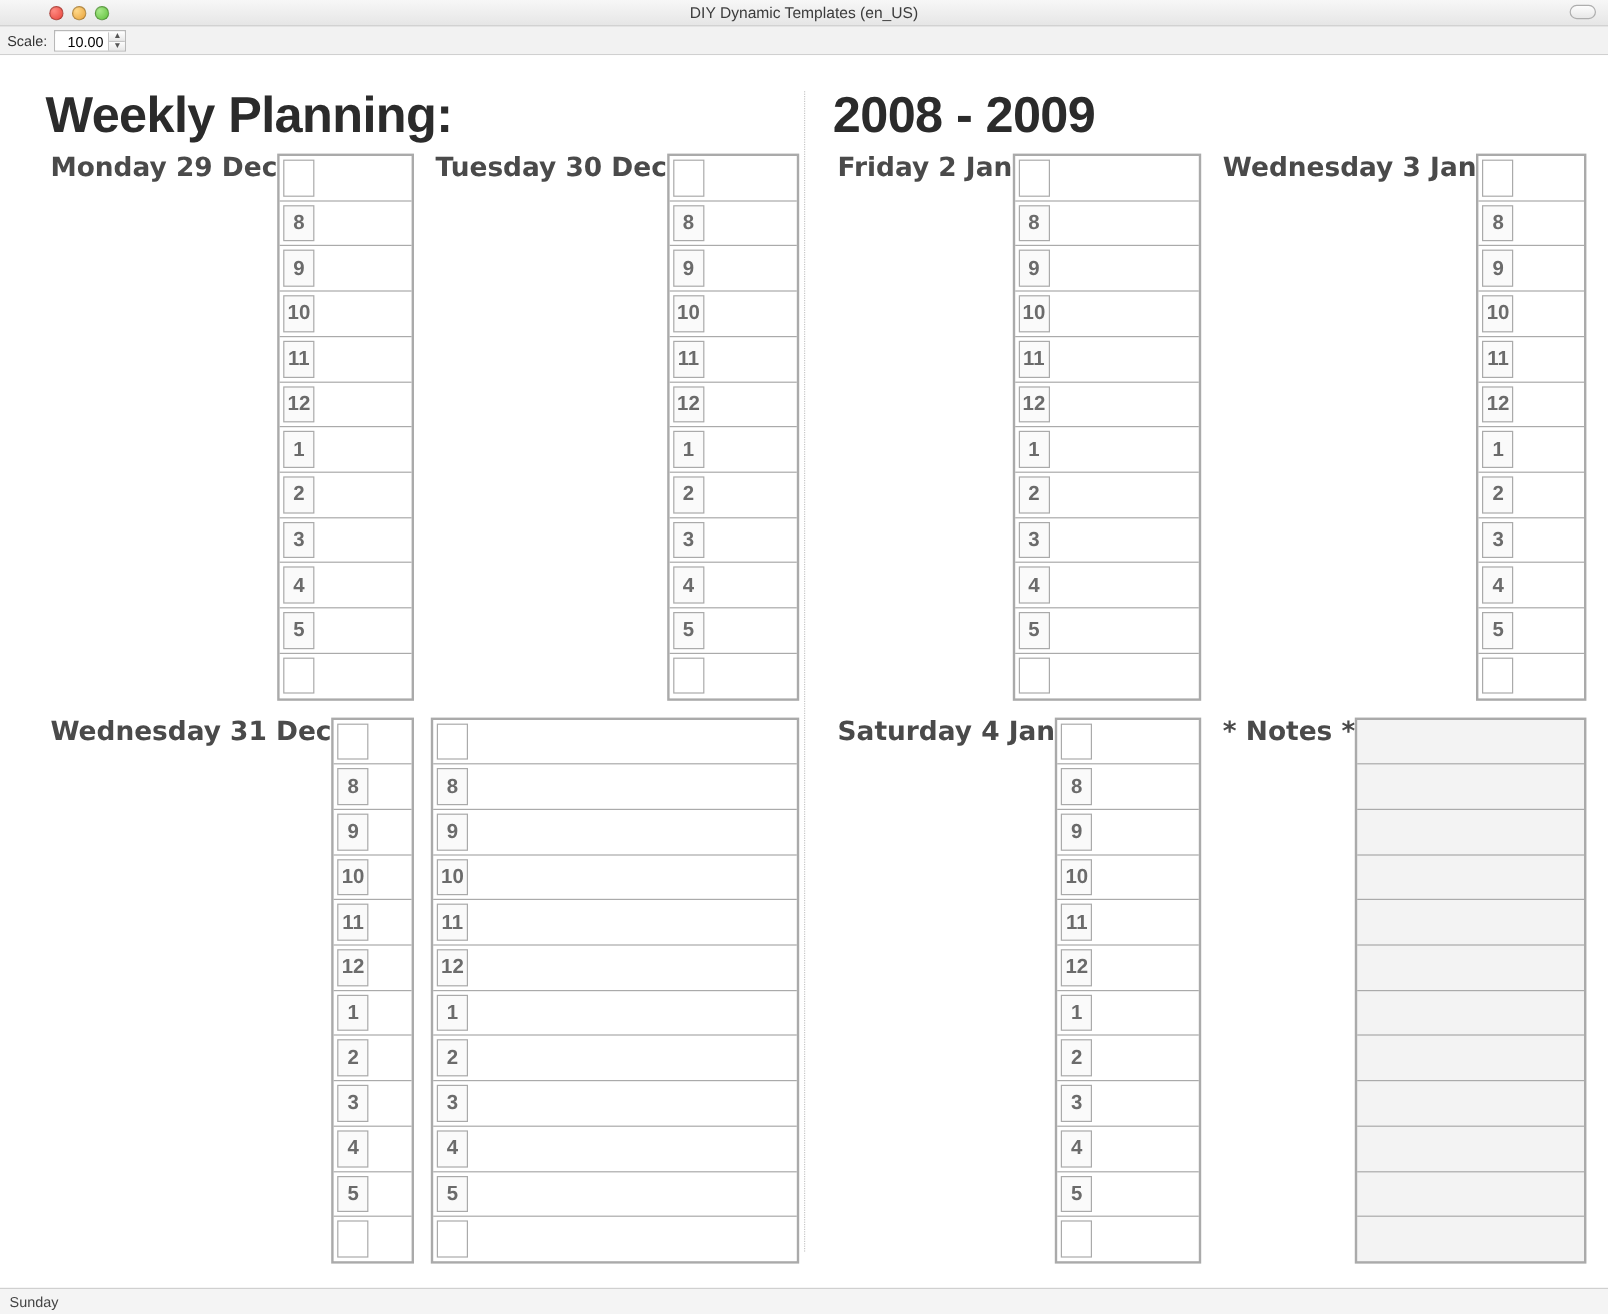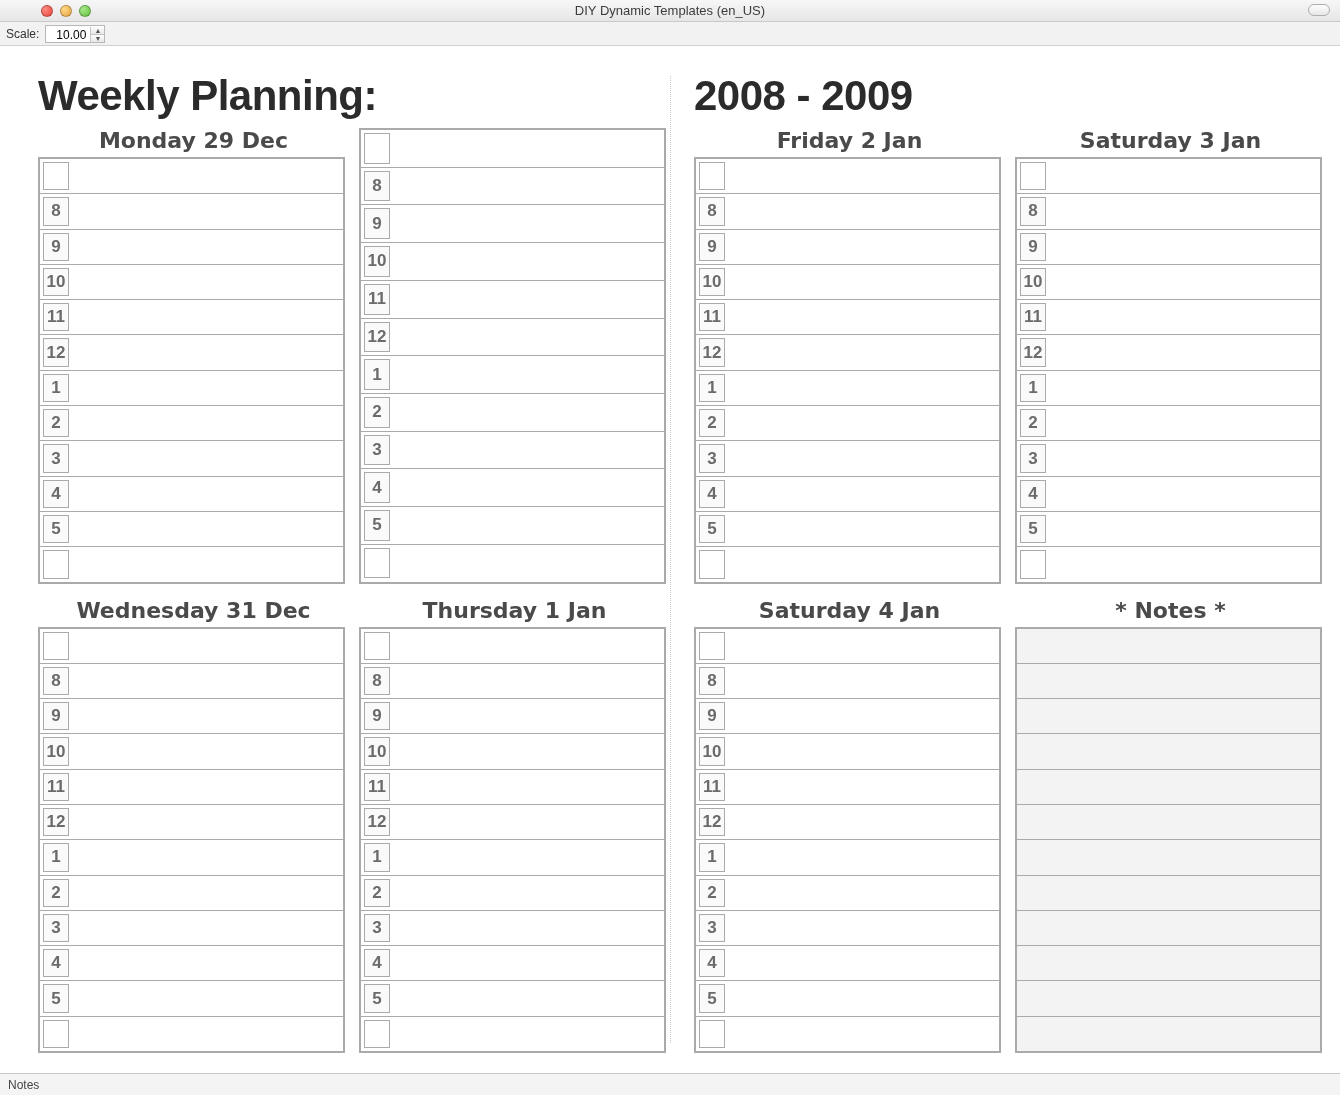--- a/index.html
+++ b/index.html
@@ -124,21 +124,21 @@
   .page-title.right { }
 
   .grid {
     display: grid;
     grid-template-columns: 1fr 1fr;
     grid-template-rows: 1fr 1fr;
     gap: 14px 14px;
     flex: 1;
   }
 
-  .day-col { display:flex; flex-direction:column; min-height:0;text-align:center; }
+  .day-col { display:flex; flex-direction:row; min-height:0;text-align:center; }
   .day-label {
     font-family: "Trebuchet MS","DejaVu Sans",Arial,sans-serif;
     font-size: 22px;
     font-weight: 600;
     color: #4a4a4a;
     padding: 0 0 4px 4px;
   }
   .day-box {
     flex:1;
     border: 2px solid #aaa;
@@ -282,20 +282,21 @@
                 <div class="hour">5</div>
                 <div class="slot"></div>
               </div>
               <div class="row">
                 <div class="hour blank"></div>
                 <div class="slot"></div>
               </div>
             </div>
           </div>
           <div class="day-col">
+            <div class="day-label">Tuesday 30 Dec</div>
             <div class="day-box">
               <div class="row">
                 <div class="hour blank"></div>
                 <div class="slot"></div>
               </div>
               <div class="row">
                 <div class="hour">8</div>
                 <div class="slot"></div>
               </div>
               <div class="row">
@@ -387,21 +388,20 @@
                 <div class="hour">5</div>
                 <div class="slot"></div>
               </div>
               <div class="row">
                 <div class="hour blank"></div>
                 <div class="slot"></div>
               </div>
             </div>
           </div>
           <div class="day-col">
-            <div class="day-label">Thursday 1 Jan</div>
             <div class="day-box">
               <div class="row">
                 <div class="hour blank"></div>
                 <div class="slot"></div>
               </div>
               <div class="row">
                 <div class="hour">8</div>
                 <div class="slot"></div>
               </div>
               <div class="row">
@@ -501,21 +501,21 @@
                 <div class="hour">5</div>
                 <div class="slot"></div>
               </div>
               <div class="row">
                 <div class="hour blank"></div>
                 <div class="slot"></div>
               </div>
             </div>
           </div>
           <div class="day-col">
-            <div class="day-label">Saturday 3 Jan</div>
+            <div class="day-label">Wednesday 3 Jan</div>
             <div class="day-box">
               <div class="row">
                 <div class="hour blank"></div>
                 <div class="slot"></div>
               </div>
               <div class="row">
                 <div class="hour">8</div>
                 <div class="slot"></div>
               </div>
               <div class="row">
@@ -629,14 +629,14 @@
               <div class="nrow"></div>
               <div class="nrow"></div>
             </div>
           </div>
         </div>
     </div>
   </div>
 </div>
 
 <div class="statusbar">
-  <span>Notes</span>
+  <span>Sunday</span>
 </div>
 
 </body></html>

